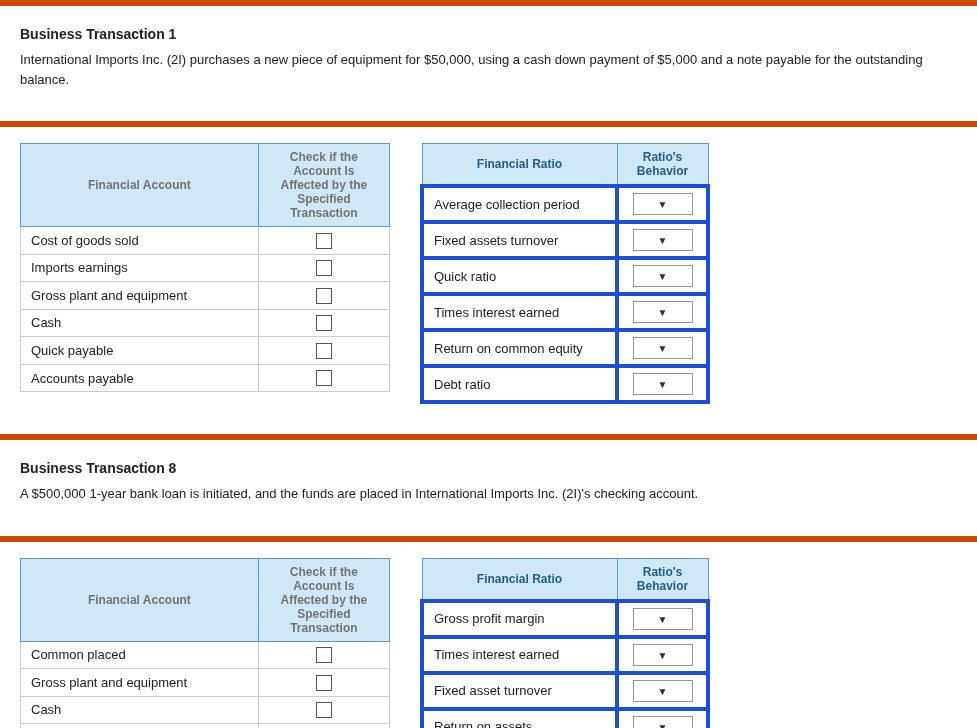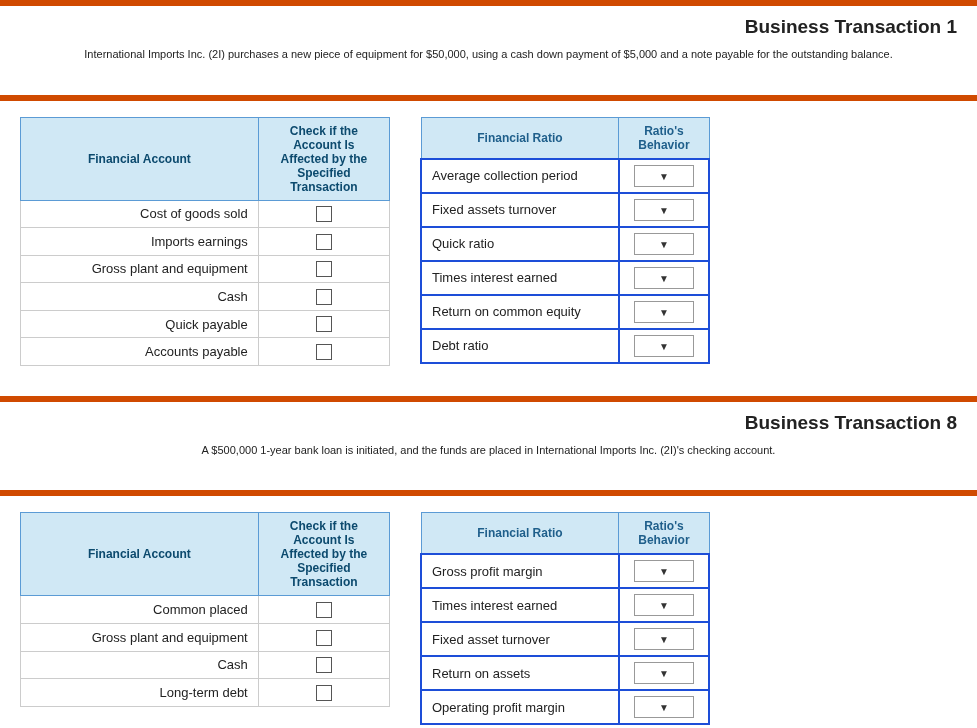--- a/index.html
+++ b/index.html
@@ -16,29 +16,29 @@
       height: 6px;
       background: #d04a00;
       width: 100%;
     }
 
     .section-wrapper {
       padding: 10px 20px 20px 20px;
     }
 
     .section-title {
-      text-align: right;
+      text-align: left;
       font-weight: bold;
-      font-size: 19px;
+      font-size: 14px;
       margin-bottom: 8px;
+      margin-top: 10px;
     }
 
     .section-desc {
-      text-align: center;
-      font-size: 11px;
+      font-size: 13px;
       margin-bottom: 12px;
       line-height: 1.5;
     }
 
     .tables-row {
       display: flex;
       flex-direction: row;
       gap: 30px;
       align-items: flex-start;
       padding: 0 20px;
@@ -47,33 +47,32 @@
 
     
     .account-table {
       border: 1.5px solid #5b9bd5;
       border-collapse: collapse;
       min-width: 370px;
     }
 
     .account-table th {
       background: #d0e8f5;
-      color: #0c4a6e;
+      color: #737373;
       font-weight: bold;
       font-size: 12px;
       text-align: center;
       padding: 6px 10px;
       border: 1px solid #5b9bd5;
     }
 
     .account-table td {
       border: 1px solid #ccc;
       padding: 5px 10px;
       font-size: 13px;
-      text-align: right;
     }
 
     .account-table td.check-col {
       text-align: center;
       width: 60px;
     }
 
     .checkbox-box {
       display: inline-block;
       width: 16px;
@@ -94,21 +93,21 @@
       background: #d0e8f5;
       color: #1f5f8b;
       font-weight: bold;
       font-size: 12px;
       text-align: center;
       padding: 6px 10px;
       border: 1px solid #5b9bd5;
     }
 
     .ratio-table td {
-      border: 2px solid #1d4ed8;
+      border: 4px solid #1d4ed8;
       padding: 5px 10px;
       font-size: 13px;
     }
 
     .ratio-table td.dropdown-col {
       text-align: center;
       width: 80px;
     }
 
     .dropdown-box {

